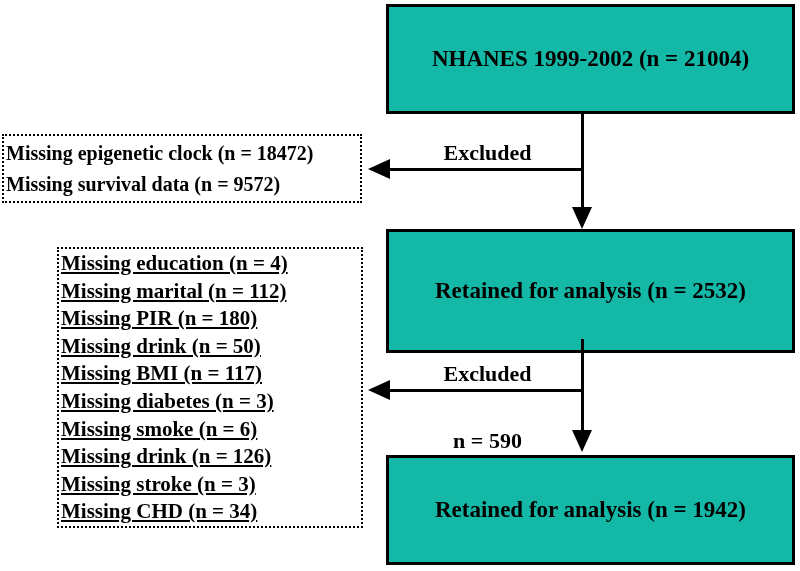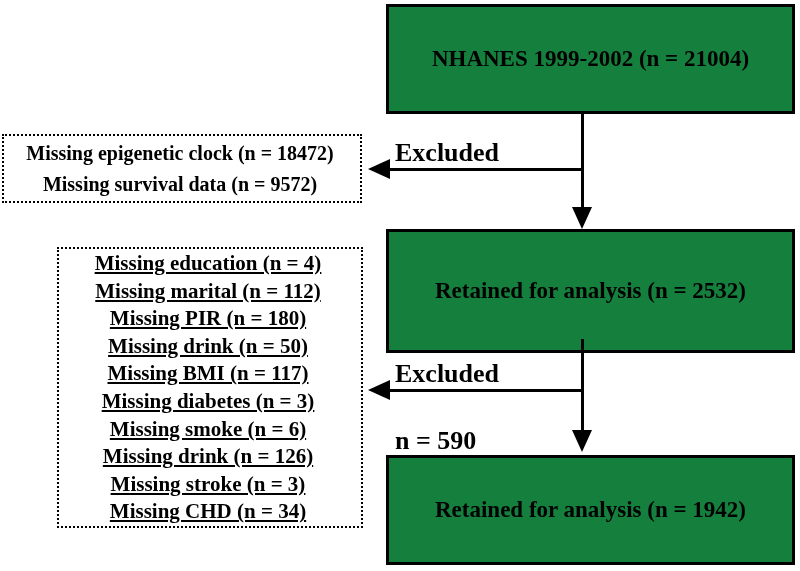--- a/index.html
+++ b/index.html
@@ -15,27 +15,27 @@
   }
   .solid-box {
     position: absolute;
     box-sizing: border-box;
     border: 3px solid #000000;
     display: flex;
     align-items: center;
     justify-content: center;
     font-size: 23px;
     text-align: center;
-    background: #15803d;
+    background: #14b8a6;
   }
   .dotted-box {
     position: absolute;
     box-sizing: border-box;
     border: 2px dotted #000000;
-    text-align: center;
+    text-align: left;
     background: #ffffff;
   }
   .dotted-box .line { white-space: nowrap; }
   .dbox1 { font-size: 20px; padding: 2px 6px 0 2px; }
   .dbox1 .line { line-height: 31px; height: 31px; }
   .dbox2 { font-size: 21px; padding: 1px 6px 0 2px; }
   .dbox2 .line { line-height: 27.6px; height: 27.6px; }
   .vline { position: absolute; width: 3px; background: #000000; }
   .hline { position: absolute; height: 3px; background: #000000; }
   .arrowhead-down {
@@ -45,21 +45,22 @@
     border-top: 22px solid #000000;
   }
   .arrowhead-left {
     position: absolute; width: 0; height: 0;
     border-top: 10px solid transparent;
     border-bottom: 10px solid transparent;
     border-right: 22px solid #000000;
   }
   .arrow-label {
     position: absolute;
-    font-size: 26px;
+    text-align: center;
+    font-size: 22px;
     line-height: 26px;
   }
 </style>
 </head>
 <body>
 
 <div class="canvas">
 
   <div class="solid-box" style="left:386px; top:4px; width:409px; height:110px;">
     <span>NHANES 1999-2002 (n = 21004)</span>

